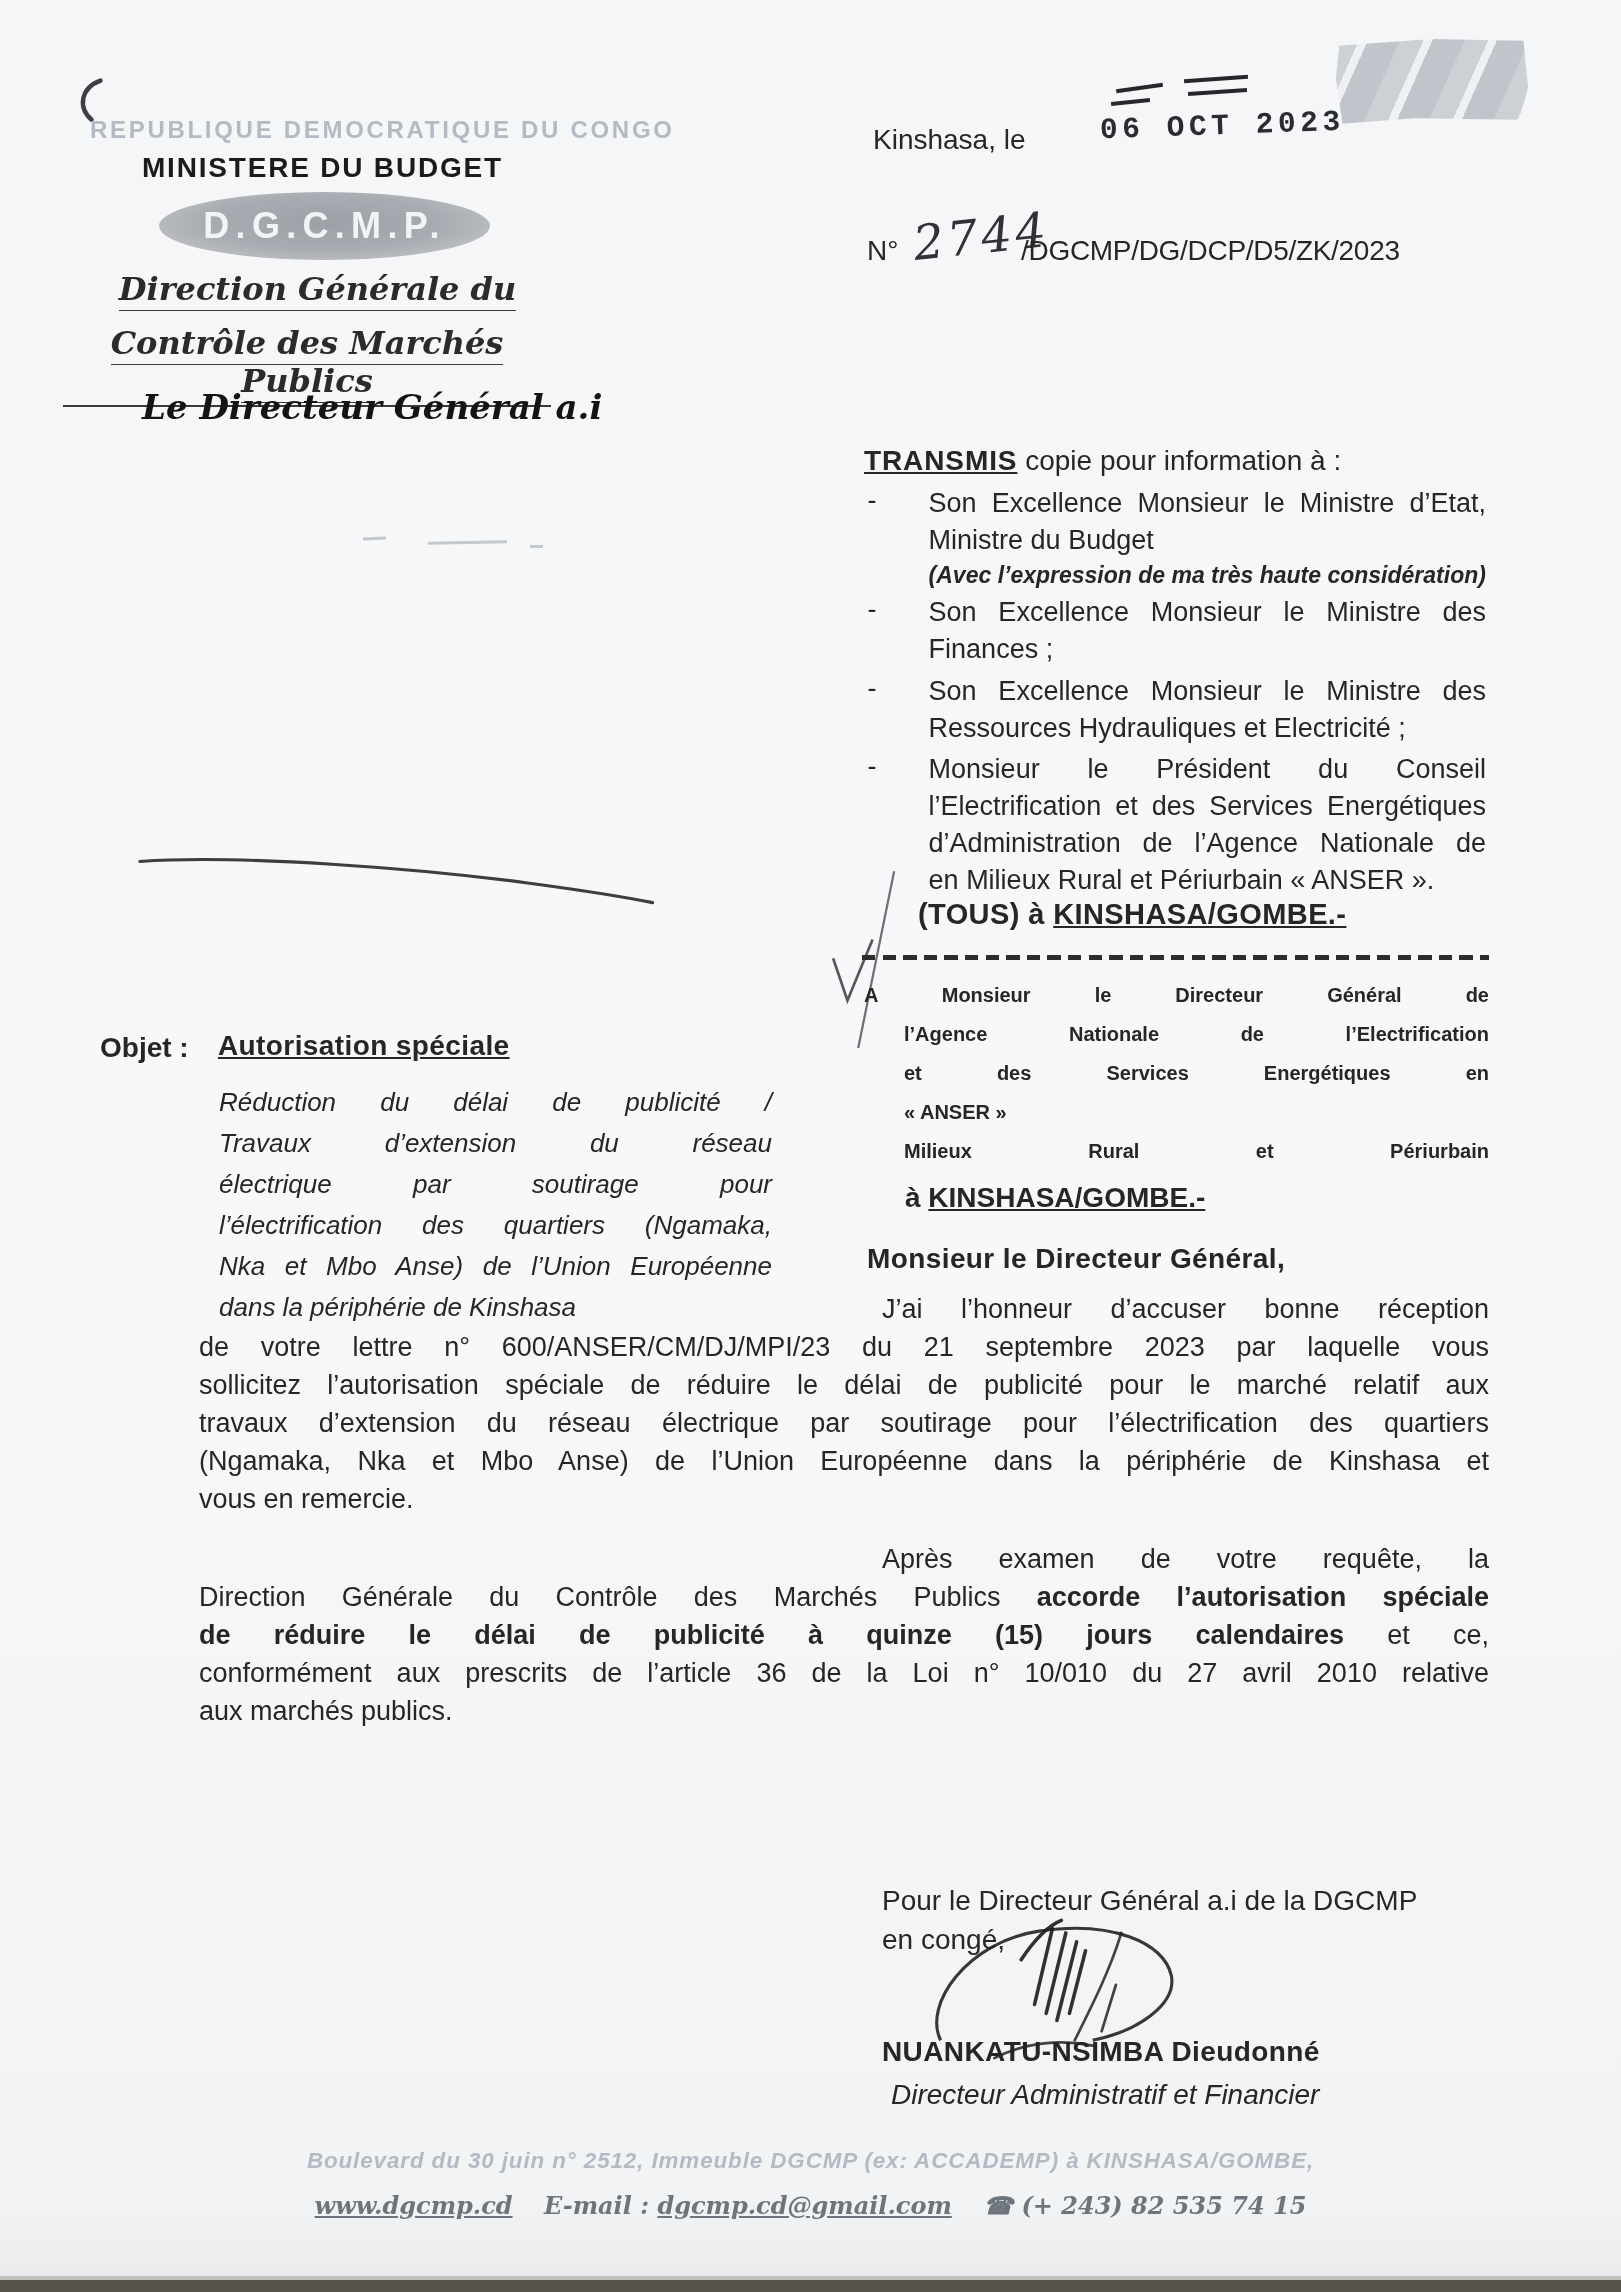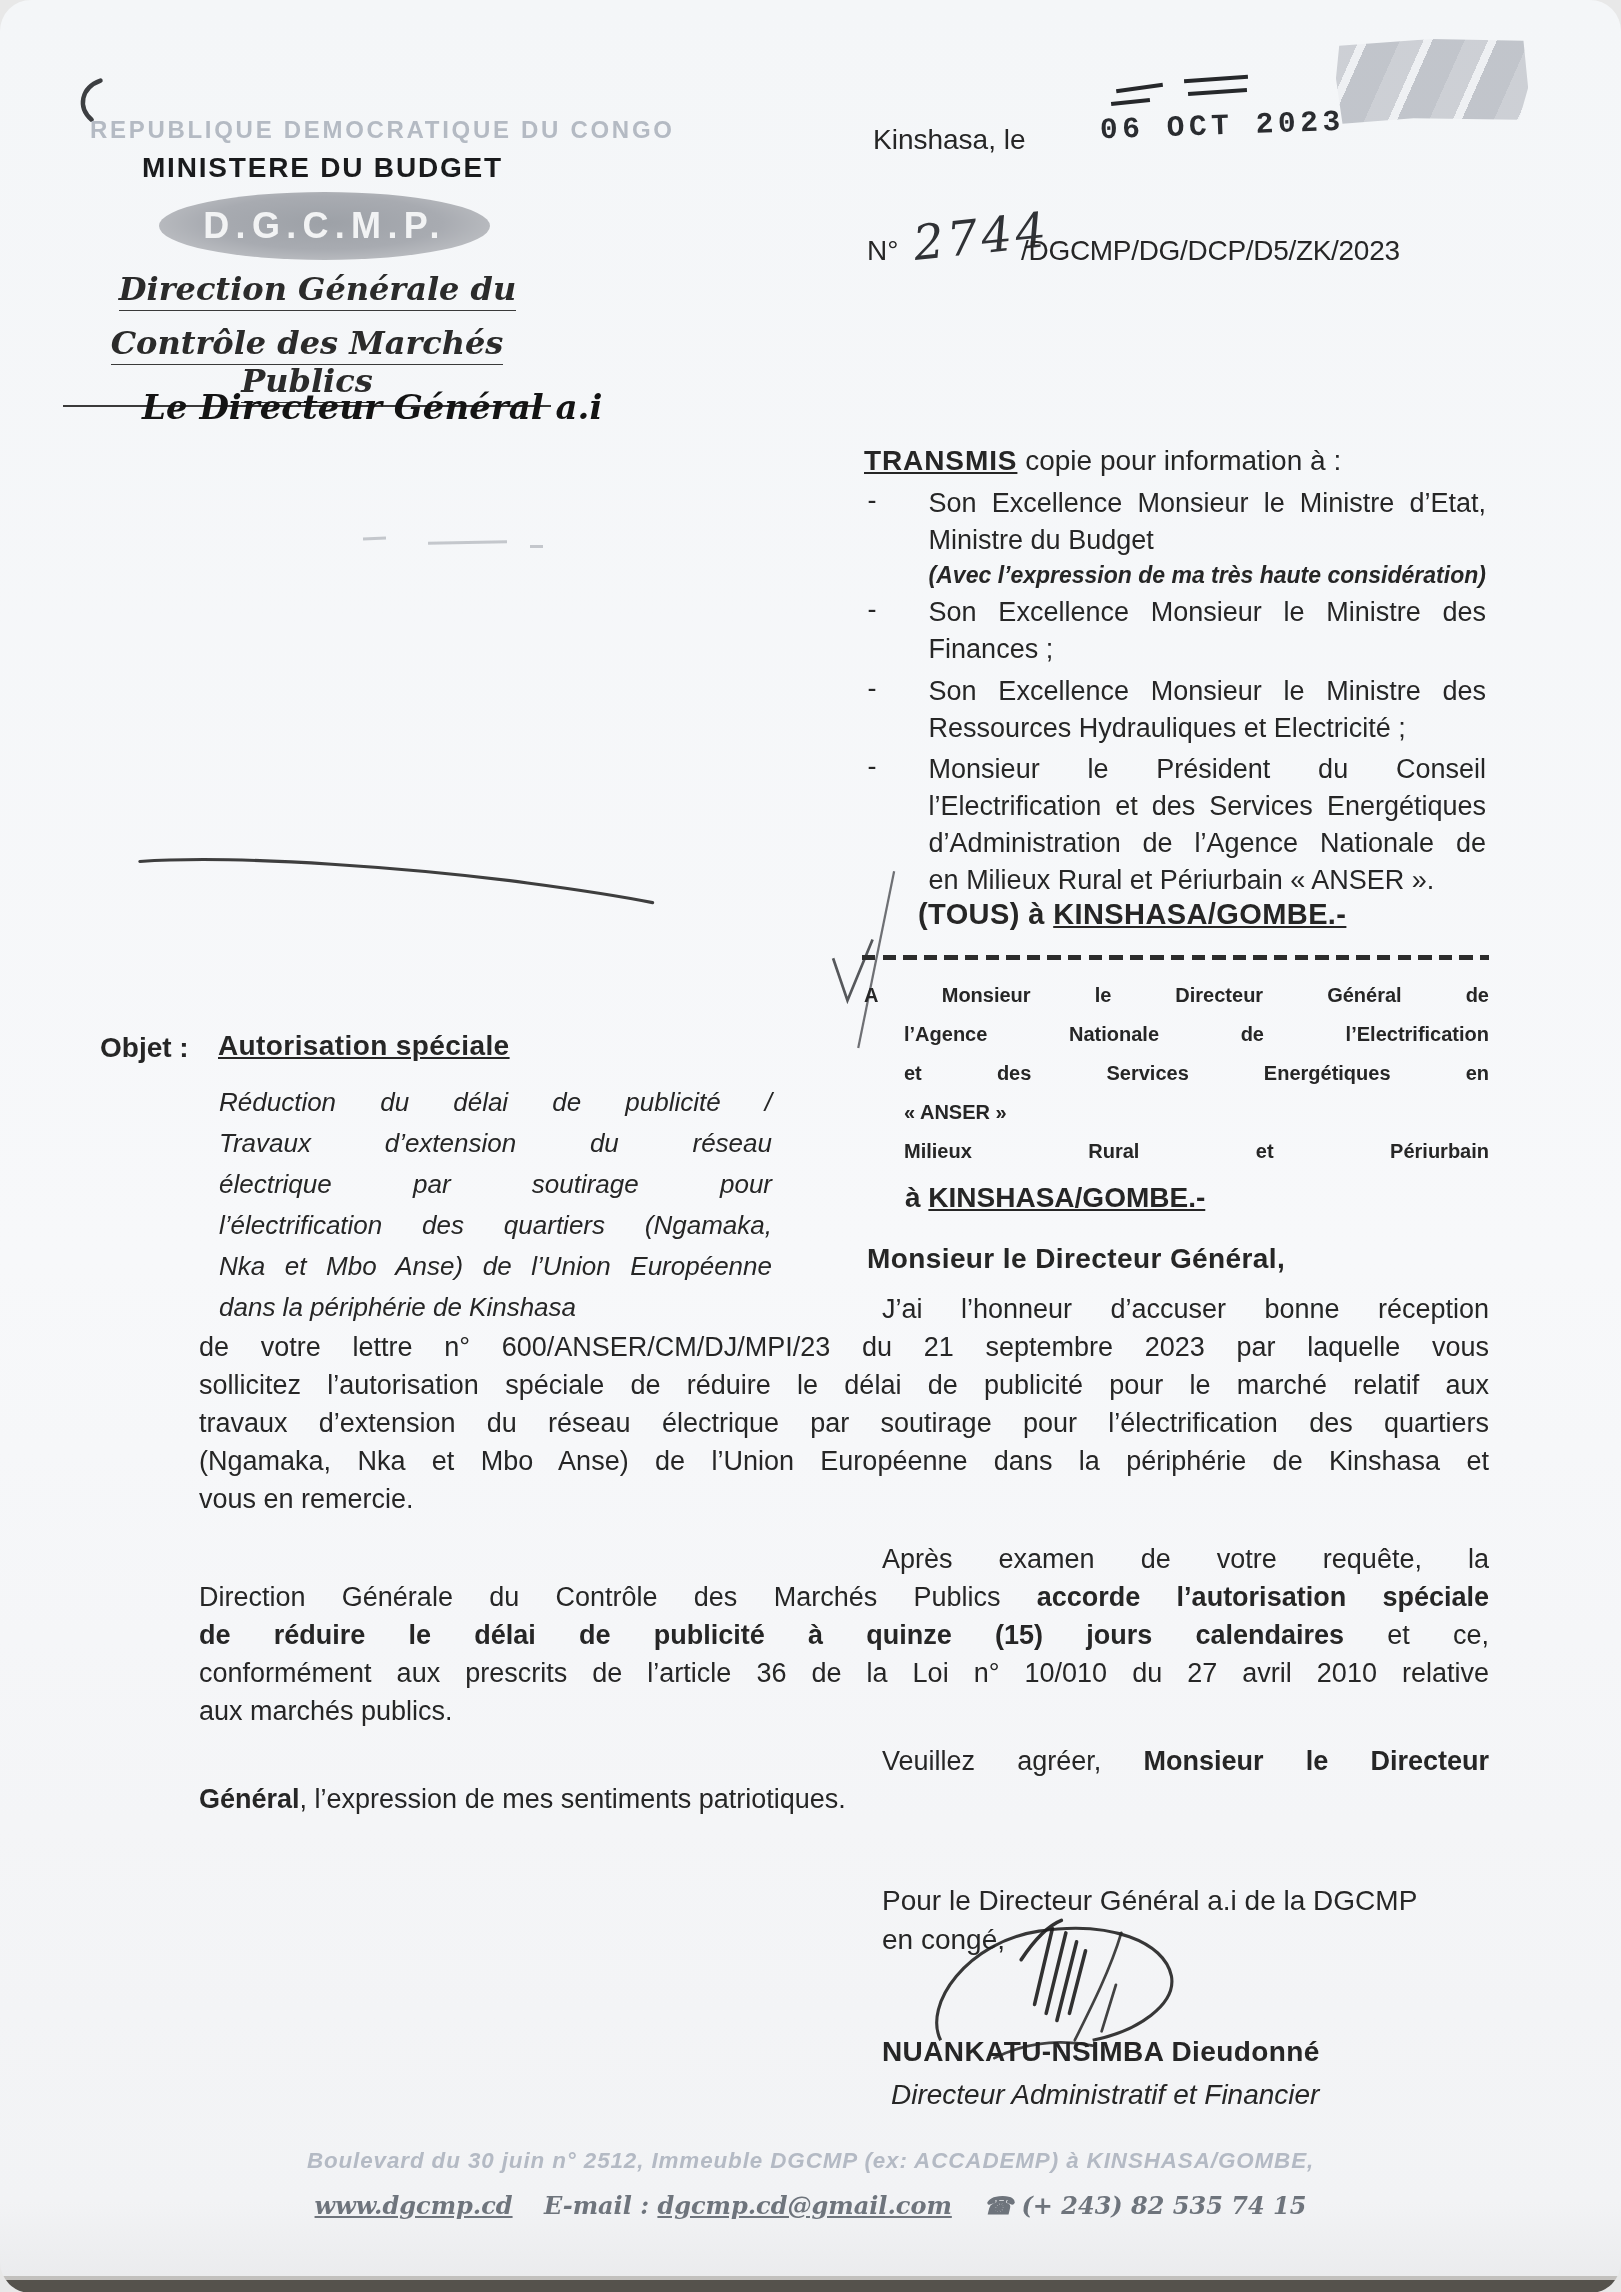--- a/index.html
+++ b/index.html
@@ -1,18 +1,18 @@
 <!DOCTYPE html>
 <html style="font-size:14.3px"><head>
 <meta charset="utf-8">
 <style>
   html,body{margin:0;padding:0;background:#e8e8e8;}
   .page{position:relative;width:1621px;height:2293px;margin:0 auto;overflow:hidden;
         background:linear-gradient(180deg,#f4f6f8 0%,#f7f8fa 55%,#f2f3f5 96%,#e9eaec 100%);
-        font-family:"Liberation Sans",sans-serif;color:#262626;border-radius:31px;}
+        font-family:"Liberation Sans",sans-serif;color:#262626;}
   .abs{position:absolute;}
   .b{font-weight:bold;}
   .u{text-decoration:underline;}
   .tl{line-height:38px;}
   .just{text-align:justify;text-align-last:justify;}
   
   .republic{left:90px;top:116px;font-size:24px;font-weight:bold;letter-spacing:2.7px;color:#b4bac3;}
   .ministry{left:142px;top:152px;font-size:28px;font-weight:bold;letter-spacing:1.8px;color:#1a1b1d;}
   .oval{left:159px;top:192px;width:331px;height:68px;border-radius:50%;
         background:radial-gradient(ellipse at 50% 45%,#9da1a7 0%,#a8abb1 50%,#bfc1c5 82%,rgba(210,212,215,.25) 100%);
@@ -193,24 +193,20 @@
         <div class="tl just"><span>(Ngamaka, Nka et Mbo Anse) de l’Union Européenne dans la périphérie de Kinshasa et</span></div>
         <div class="tl"><span>vous en remercie.</span></div>
       </div>
     <div class="p2">
         <div class="tl just" style="padding-left: 683px;"><span>Après examen de votre requête, la</span></div>
         <div class="tl just"><span>Direction Générale du Contrôle des Marchés Publics </span><span class="b">accorde l’autorisation spéciale</span></div>
         <div class="tl just"><span class="b">de réduire le délai de publicité à quinze (15) jours calendaires</span><span> et ce,</span></div>
         <div class="tl just"><span>conformément aux prescrits de l’article 36 de la Loi n° 10/010 du 27 avril 2010 relative</span></div>
         <div class="tl"><span>aux marchés publics.</span></div>
       </div>
-    <div class="p3">
-        <div class="tl just" style="padding-left: 683px;"><span>Veuillez agréer, </span><span class="b">Monsieur le Directeur</span></div>
-        <div class="tl"><span class="b">Général</span><span>, l’expression de mes sentiments patriotiques.</span></div>
-      </div>
   </div>
 
   <div class="abs sig-block">
     <div>Pour le Directeur Général a.i de la DGCMP</div>
     <div>en congé,</div>
     <div class="sig-name">NUANKATU-NSIMBA Dieudonné</div>
     <div class="sig-title">Directeur Administratif et Financier</div>
   </div>
   <svg class="abs sigsvg" width="313" height="179" viewBox="0 0 350 200">
     <path d="M60,150 C40,110 90,40 170,28 C250,16 310,40 318,78 C324,110 280,140 230,150" fill="none" stroke="#222" stroke-width="3.5" opacity="0.9"></path>

